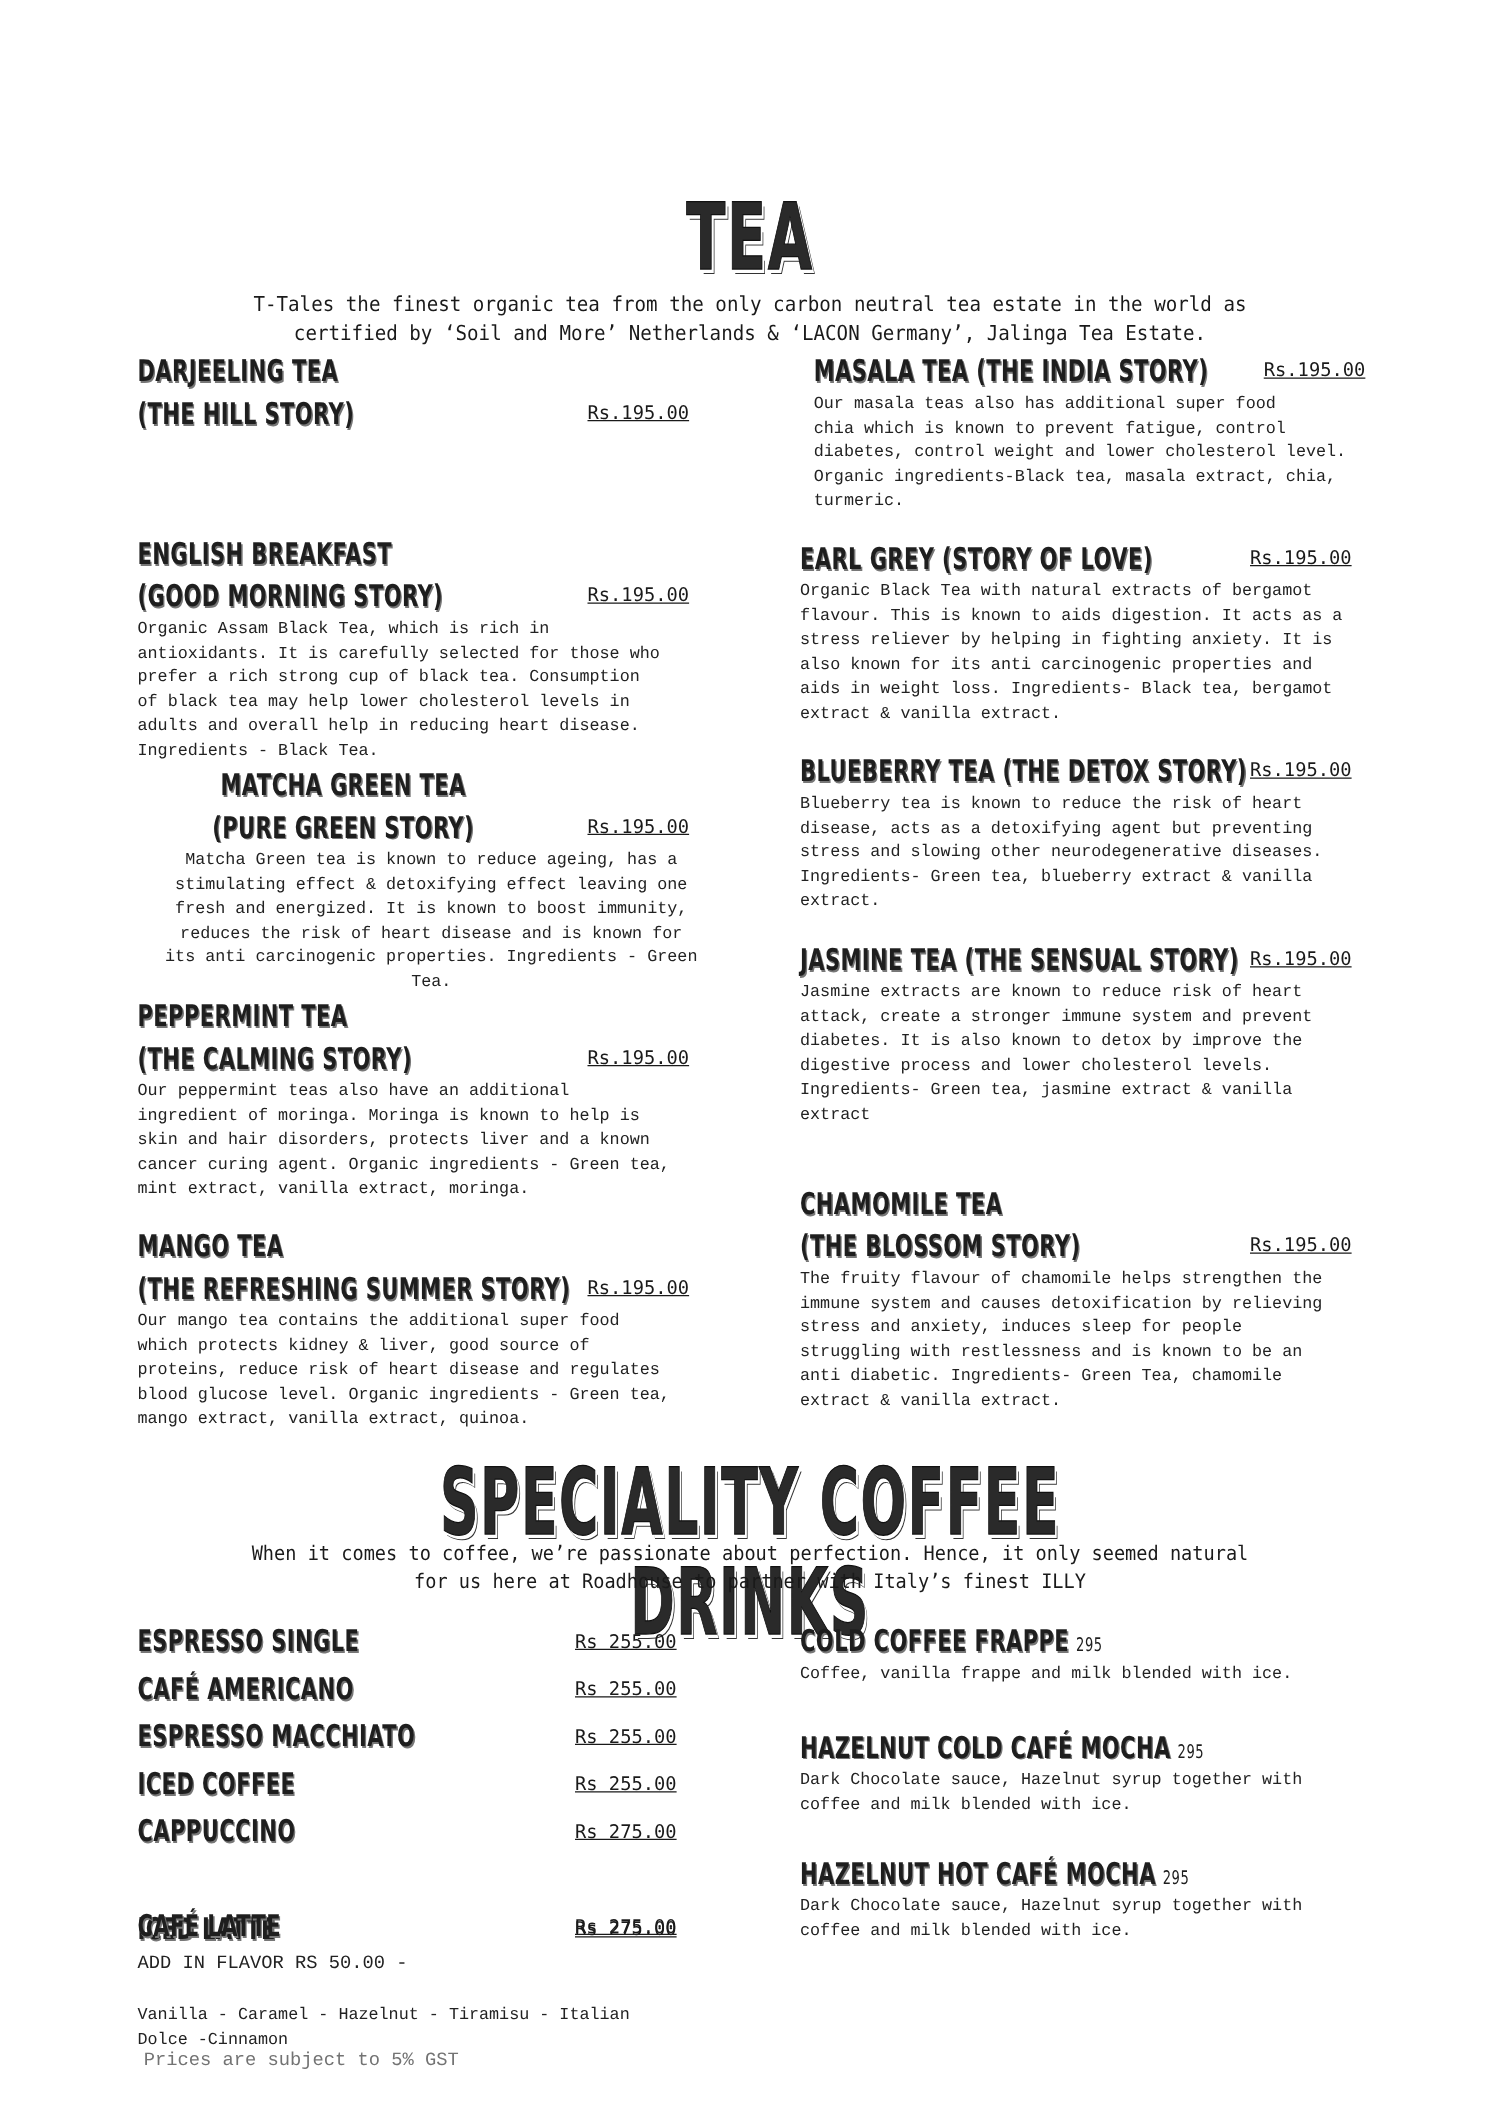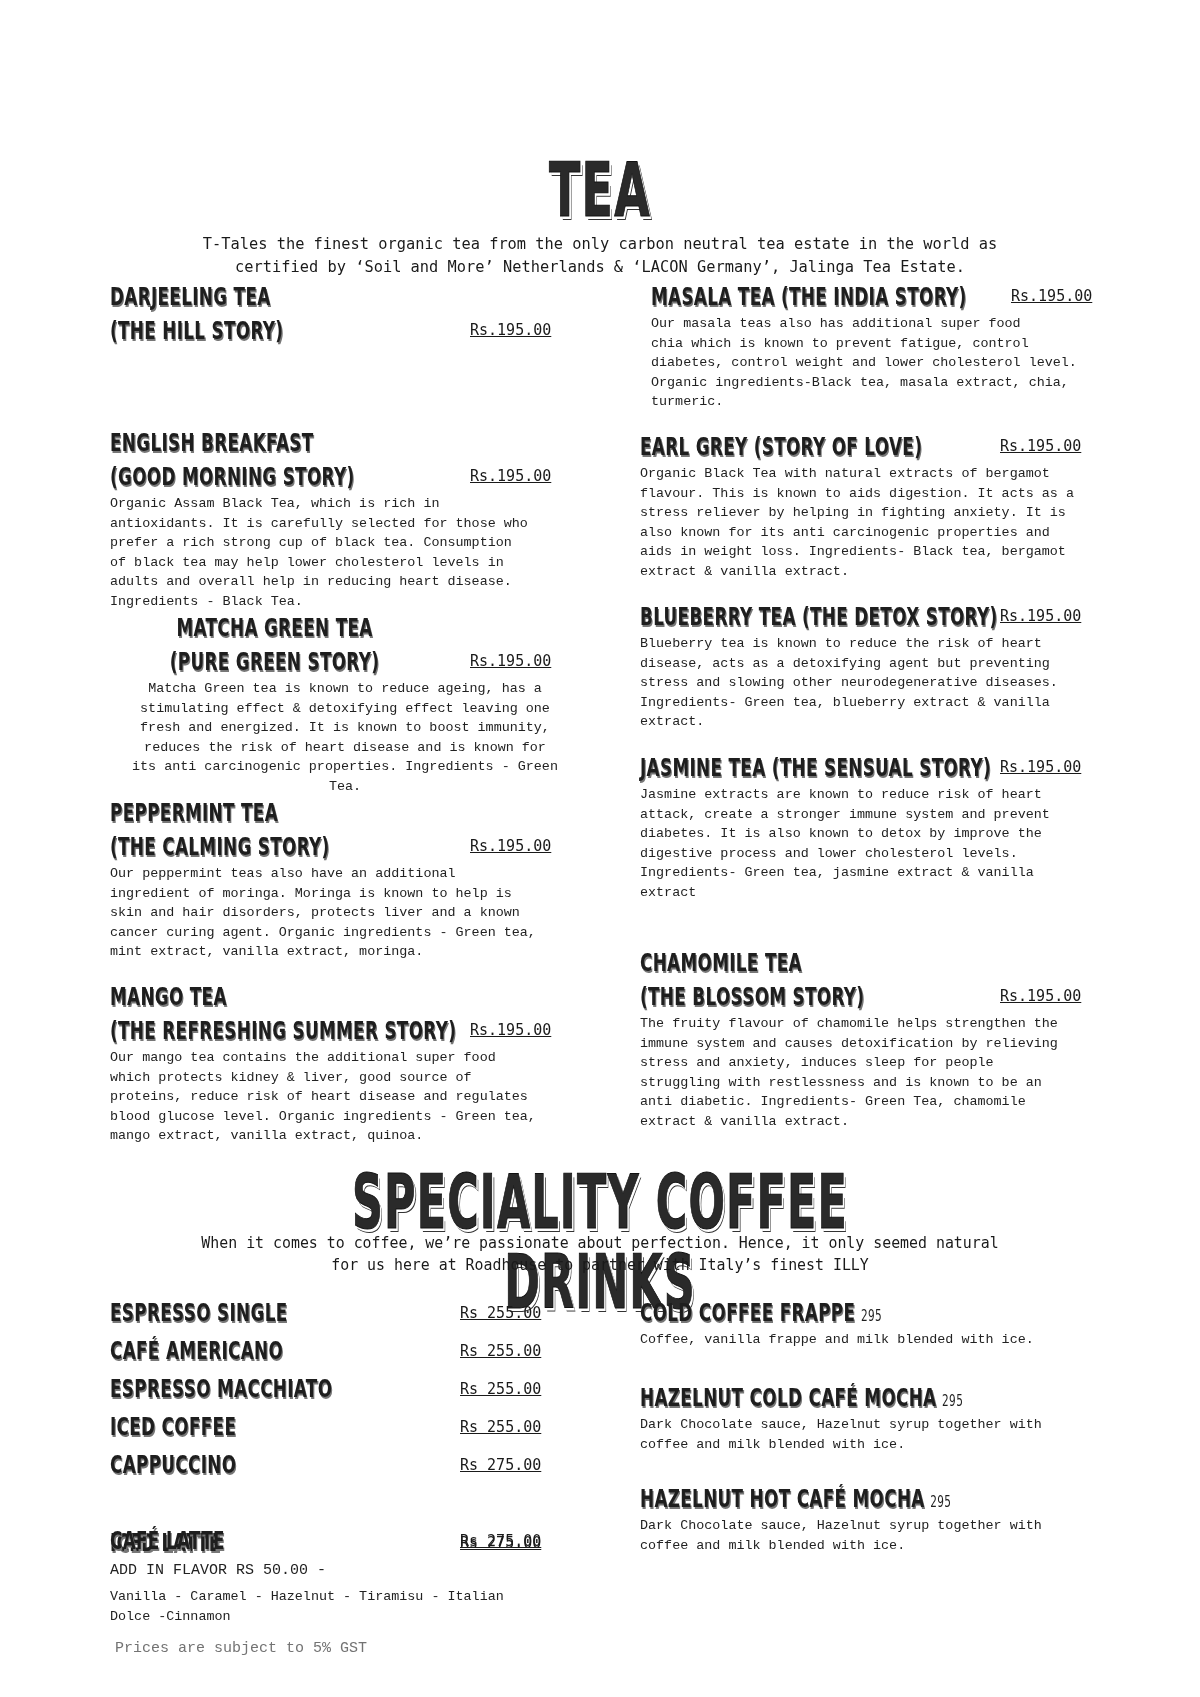--- a/index.html
+++ b/index.html
@@ -58,21 +58,21 @@
     font-family: "DejaVu Sans", sans-serif; font-weight: normal; font-size: 15px;
     text-shadow: none; display: inline-block; margin-left: 8px;
   }
   .rt-title { display: inline-block; }
 
   .addon {
     position: absolute; left: 110px; width: 470px;
     font-family: "Liberation Mono", monospace; color: #222;
   }
   .addon-head { font-size: 15px; line-height: 22px; }
-  .addon-list { font-size: 13.4px; line-height: 19.5px; margin-top: 5px; white-space: pre-line; }
+  .addon-list { font-size: 13.4px; line-height: 19.5px; margin-top: 21px; white-space: pre-line; }
   .gst { position: absolute; left: 115px; top: 1640px; font-family: "Liberation Mono", monospace; font-size: 15px; color: #737373; }
 </style>
 </head>
 <body>
 
 <div class="page">
 
   <div class="big-title tea-title">TEA</div>
   <div class="intro tea-intro">
     <div>T-Tales the finest organic tea from the only carbon neutral tea estate in the world as</div>

